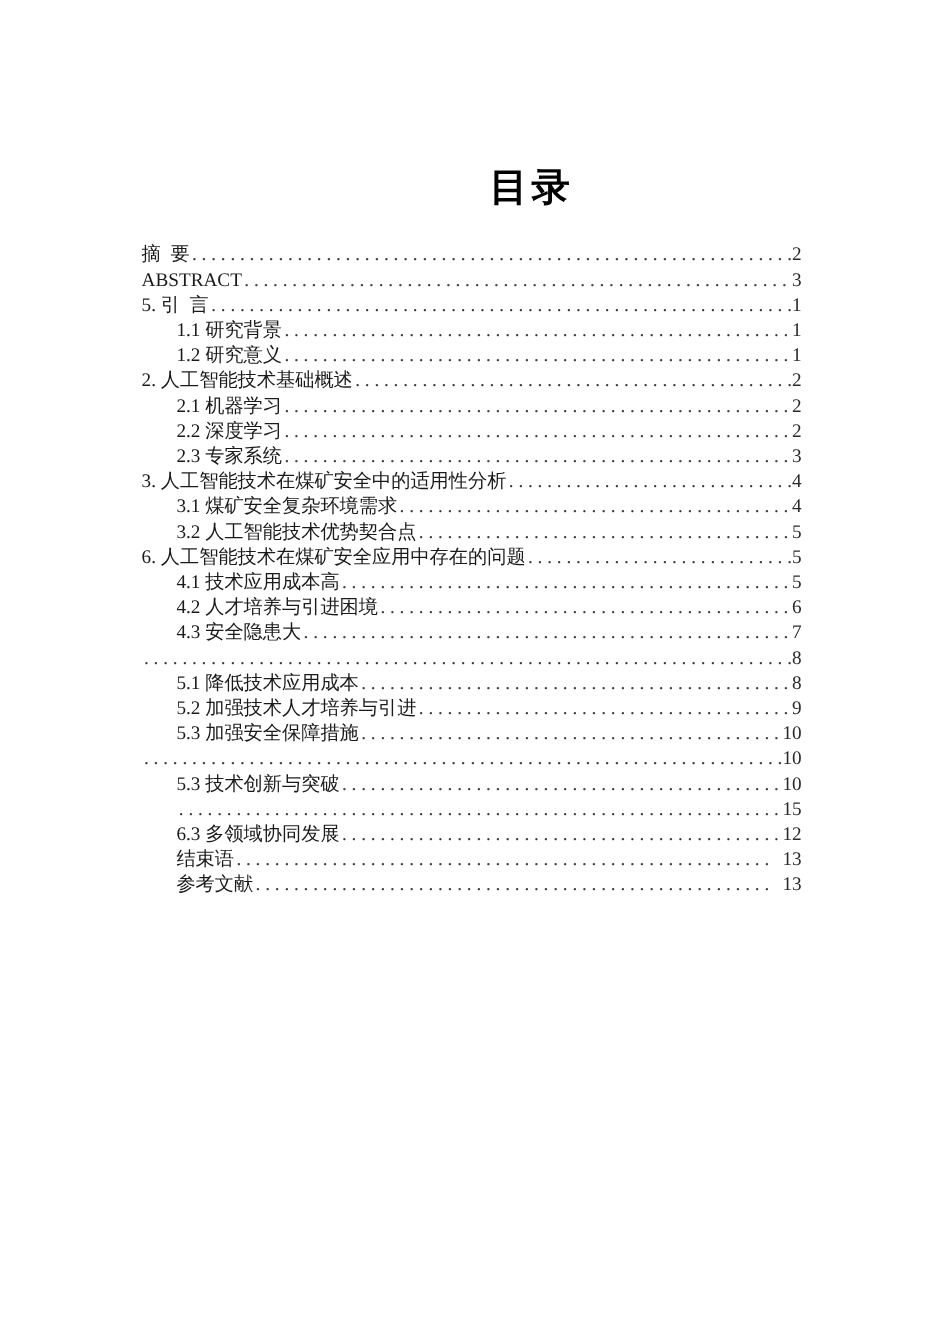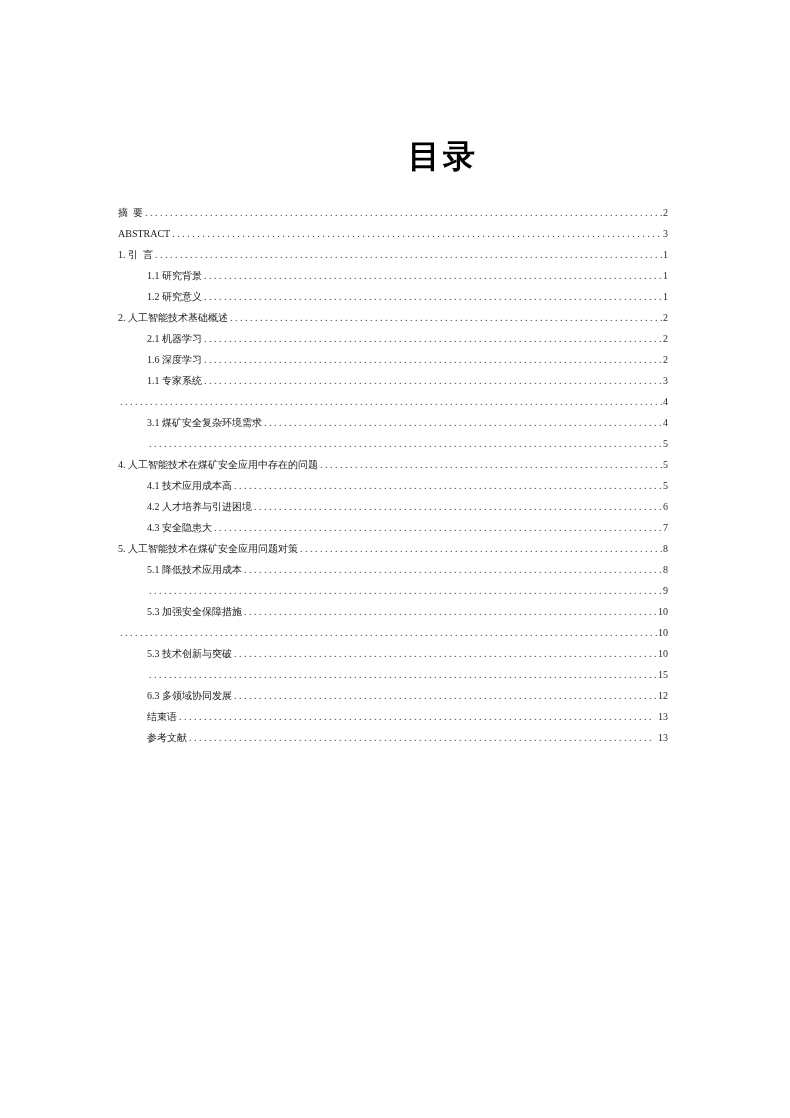--- a/index.html
+++ b/index.html
@@ -37,21 +37,21 @@
     position: absolute;
     top: 202px;
     left: 118px;
     right: 122px;
   }
   .toc-row {
     display: flex;
     align-items: baseline;
     height: 21px;
     line-height: 21px;
-    font-size: 10px;
+    font-size: 16px;
     cursor: default;
   }
   .toc-row.indent {
     padding-left: 29px;
   }
   .lbl {
     white-space: pre;
     flex: 0 0 auto;
     color: #1a1a1a;
   }
@@ -78,21 +78,21 @@
         <span class="lbl">摘  要</span>
         <span class="leader">. . . . . . . . . . . . . . . . . . . . . . . . . . . . . . . . . . . . . . . . . . . . . . . . . . . . . . . . . . . . . . . . . . . . . . . . . . . . . . . . . . . . . . . . . . . . . . . . . . . . . . . . . . . . . . . . . . . . . . . . . . . . . . . . . . . . . . . . . . . . . . . . . . . . . . </span>
         <span class="pg">2</span>
       </div>
       <div class="toc-row">
         <span class="lbl">ABSTRACT</span>
         <span class="leader">. . . . . . . . . . . . . . . . . . . . . . . . . . . . . . . . . . . . . . . . . . . . . . . . . . . . . . . . . . . . . . . . . . . . . . . . . . . . . . . . . . . . . . . . . . . . . . . . . . . . . . . . . . . . . . . . . . . . . . . . . . . . . . . . . . . . . . . . . . . . . . . . . . . . . . </span>
         <span class="pg">3</span>
       </div>
       <div class="toc-row">
-        <span class="lbl">1. 引  言</span>
+        <span class="lbl">5. 引  言</span>
         <span class="leader">. . . . . . . . . . . . . . . . . . . . . . . . . . . . . . . . . . . . . . . . . . . . . . . . . . . . . . . . . . . . . . . . . . . . . . . . . . . . . . . . . . . . . . . . . . . . . . . . . . . . . . . . . . . . . . . . . . . . . . . . . . . . . . . . . . . . . . . . . . . . . . . . . . . . . . </span>
         <span class="pg">1</span>
       </div>
       <div class="toc-row indent">
         <span class="lbl">1.1 研究背景</span>
         <span class="leader">. . . . . . . . . . . . . . . . . . . . . . . . . . . . . . . . . . . . . . . . . . . . . . . . . . . . . . . . . . . . . . . . . . . . . . . . . . . . . . . . . . . . . . . . . . . . . . . . . . . . . . . . . . . . . . . . . . . . . . . . . . . . . . . . . . . . . . . . . . . . . . . . . . . . . . </span>
         <span class="pg">1</span>
       </div>
       <div class="toc-row indent">
         <span class="lbl">1.2 研究意义</span>
@@ -103,73 +103,75 @@
         <span class="lbl">2. 人工智能技术基础概述</span>
         <span class="leader">. . . . . . . . . . . . . . . . . . . . . . . . . . . . . . . . . . . . . . . . . . . . . . . . . . . . . . . . . . . . . . . . . . . . . . . . . . . . . . . . . . . . . . . . . . . . . . . . . . . . . . . . . . . . . . . . . . . . . . . . . . . . . . . . . . . . . . . . . . . . . . . . . . . . . . </span>
         <span class="pg">2</span>
       </div>
       <div class="toc-row indent">
         <span class="lbl">2.1 机器学习</span>
         <span class="leader">. . . . . . . . . . . . . . . . . . . . . . . . . . . . . . . . . . . . . . . . . . . . . . . . . . . . . . . . . . . . . . . . . . . . . . . . . . . . . . . . . . . . . . . . . . . . . . . . . . . . . . . . . . . . . . . . . . . . . . . . . . . . . . . . . . . . . . . . . . . . . . . . . . . . . . </span>
         <span class="pg">2</span>
       </div>
       <div class="toc-row indent">
-        <span class="lbl">1.6 深度学习</span>
-        <span class="leader">. . . . . . . . . . . . . . . . . . . . . . . . . . . . . . . . . . . . . . . . . . . . . . . . . . . . . . . . . . . . . . . . . . . . . . . . . . . . . . . . . . . . . . . . . . . . . . . . . . . . . . . . . . . . . . . . . . . . . . . . . . . . . . . . . . . . . . . . . . . . . . . . . . . . . . </span>
-        <span class="pg">2</span>
-      </div>
-      <div class="toc-row indent">
-        <span class="lbl">1.1 专家系统</span>
+        <span class="lbl">2.2 深度学习</span>
+        <span class="leader">. . . . . . . . . . . . . . . . . . . . . . . . . . . . . . . . . . . . . . . . . . . . . . . . . . . . . . . . . . . . . . . . . . . . . . . . . . . . . . . . . . . . . . . . . . . . . . . . . . . . . . . . . . . . . . . . . . . . . . . . . . . . . . . . . . . . . . . . . . . . . . . . . . . . . . </span>
+        <span class="pg">2</span>
+      </div>
+      <div class="toc-row indent">
+        <span class="lbl">2.3 专家系统</span>
         <span class="leader">. . . . . . . . . . . . . . . . . . . . . . . . . . . . . . . . . . . . . . . . . . . . . . . . . . . . . . . . . . . . . . . . . . . . . . . . . . . . . . . . . . . . . . . . . . . . . . . . . . . . . . . . . . . . . . . . . . . . . . . . . . . . . . . . . . . . . . . . . . . . . . . . . . . . . . </span>
         <span class="pg">3</span>
       </div>
       <div class="toc-row">
+        <span class="lbl">3. 人工智能技术在煤矿安全中的适用性分析</span>
         <span class="leader">. . . . . . . . . . . . . . . . . . . . . . . . . . . . . . . . . . . . . . . . . . . . . . . . . . . . . . . . . . . . . . . . . . . . . . . . . . . . . . . . . . . . . . . . . . . . . . . . . . . . . . . . . . . . . . . . . . . . . . . . . . . . . . . . . . . . . . . . . . . . . . . . . . . . . . </span>
         <span class="pg">4</span>
       </div>
       <div class="toc-row indent">
         <span class="lbl">3.1 煤矿安全复杂环境需求</span>
         <span class="leader">. . . . . . . . . . . . . . . . . . . . . . . . . . . . . . . . . . . . . . . . . . . . . . . . . . . . . . . . . . . . . . . . . . . . . . . . . . . . . . . . . . . . . . . . . . . . . . . . . . . . . . . . . . . . . . . . . . . . . . . . . . . . . . . . . . . . . . . . . . . . . . . . . . . . . . </span>
         <span class="pg">4</span>
       </div>
       <div class="toc-row indent">
+        <span class="lbl">3.2 人工智能技术优势契合点</span>
         <span class="leader">. . . . . . . . . . . . . . . . . . . . . . . . . . . . . . . . . . . . . . . . . . . . . . . . . . . . . . . . . . . . . . . . . . . . . . . . . . . . . . . . . . . . . . . . . . . . . . . . . . . . . . . . . . . . . . . . . . . . . . . . . . . . . . . . . . . . . . . . . . . . . . . . . . . . . . </span>
         <span class="pg">5</span>
       </div>
       <div class="toc-row">
-        <span class="lbl">4. 人工智能技术在煤矿安全应用中存在的问题</span>
+        <span class="lbl">6. 人工智能技术在煤矿安全应用中存在的问题</span>
         <span class="leader">. . . . . . . . . . . . . . . . . . . . . . . . . . . . . . . . . . . . . . . . . . . . . . . . . . . . . . . . . . . . . . . . . . . . . . . . . . . . . . . . . . . . . . . . . . . . . . . . . . . . . . . . . . . . . . . . . . . . . . . . . . . . . . . . . . . . . . . . . . . . . . . . . . . . . . </span>
         <span class="pg">5</span>
       </div>
       <div class="toc-row indent">
         <span class="lbl">4.1 技术应用成本高</span>
         <span class="leader">. . . . . . . . . . . . . . . . . . . . . . . . . . . . . . . . . . . . . . . . . . . . . . . . . . . . . . . . . . . . . . . . . . . . . . . . . . . . . . . . . . . . . . . . . . . . . . . . . . . . . . . . . . . . . . . . . . . . . . . . . . . . . . . . . . . . . . . . . . . . . . . . . . . . . . </span>
         <span class="pg">5</span>
       </div>
       <div class="toc-row indent">
         <span class="lbl">4.2 人才培养与引进困境</span>
         <span class="leader">. . . . . . . . . . . . . . . . . . . . . . . . . . . . . . . . . . . . . . . . . . . . . . . . . . . . . . . . . . . . . . . . . . . . . . . . . . . . . . . . . . . . . . . . . . . . . . . . . . . . . . . . . . . . . . . . . . . . . . . . . . . . . . . . . . . . . . . . . . . . . . . . . . . . . . </span>
         <span class="pg">6</span>
       </div>
       <div class="toc-row indent">
         <span class="lbl">4.3 安全隐患大</span>
         <span class="leader">. . . . . . . . . . . . . . . . . . . . . . . . . . . . . . . . . . . . . . . . . . . . . . . . . . . . . . . . . . . . . . . . . . . . . . . . . . . . . . . . . . . . . . . . . . . . . . . . . . . . . . . . . . . . . . . . . . . . . . . . . . . . . . . . . . . . . . . . . . . . . . . . . . . . . . </span>
         <span class="pg">7</span>
       </div>
       <div class="toc-row">
-        <span class="lbl">5. 人工智能技术在煤矿安全应用问题对策</span>
         <span class="leader">. . . . . . . . . . . . . . . . . . . . . . . . . . . . . . . . . . . . . . . . . . . . . . . . . . . . . . . . . . . . . . . . . . . . . . . . . . . . . . . . . . . . . . . . . . . . . . . . . . . . . . . . . . . . . . . . . . . . . . . . . . . . . . . . . . . . . . . . . . . . . . . . . . . . . . </span>
         <span class="pg">8</span>
       </div>
       <div class="toc-row indent">
         <span class="lbl">5.1 降低技术应用成本</span>
         <span class="leader">. . . . . . . . . . . . . . . . . . . . . . . . . . . . . . . . . . . . . . . . . . . . . . . . . . . . . . . . . . . . . . . . . . . . . . . . . . . . . . . . . . . . . . . . . . . . . . . . . . . . . . . . . . . . . . . . . . . . . . . . . . . . . . . . . . . . . . . . . . . . . . . . . . . . . . </span>
         <span class="pg">8</span>
       </div>
       <div class="toc-row indent">
+        <span class="lbl">5.2 加强技术人才培养与引进</span>
         <span class="leader">. . . . . . . . . . . . . . . . . . . . . . . . . . . . . . . . . . . . . . . . . . . . . . . . . . . . . . . . . . . . . . . . . . . . . . . . . . . . . . . . . . . . . . . . . . . . . . . . . . . . . . . . . . . . . . . . . . . . . . . . . . . . . . . . . . . . . . . . . . . . . . . . . . . . . . </span>
         <span class="pg">9</span>
       </div>
       <div class="toc-row indent">
         <span class="lbl">5.3 加强安全保障措施</span>
         <span class="leader">. . . . . . . . . . . . . . . . . . . . . . . . . . . . . . . . . . . . . . . . . . . . . . . . . . . . . . . . . . . . . . . . . . . . . . . . . . . . . . . . . . . . . . . . . . . . . . . . . . . . . . . . . . . . . . . . . . . . . . . . . . . . . . . . . . . . . . . . . . . . . . . . . . . . . . </span>
         <span class="pg">10</span>
       </div>
       <div class="toc-row">
         <span class="leader">. . . . . . . . . . . . . . . . . . . . . . . . . . . . . . . . . . . . . . . . . . . . . . . . . . . . . . . . . . . . . . . . . . . . . . . . . . . . . . . . . . . . . . . . . . . . . . . . . . . . . . . . . . . . . . . . . . . . . . . . . . . . . . . . . . . . . . . . . . . . . . . . . . . . . . </span>

